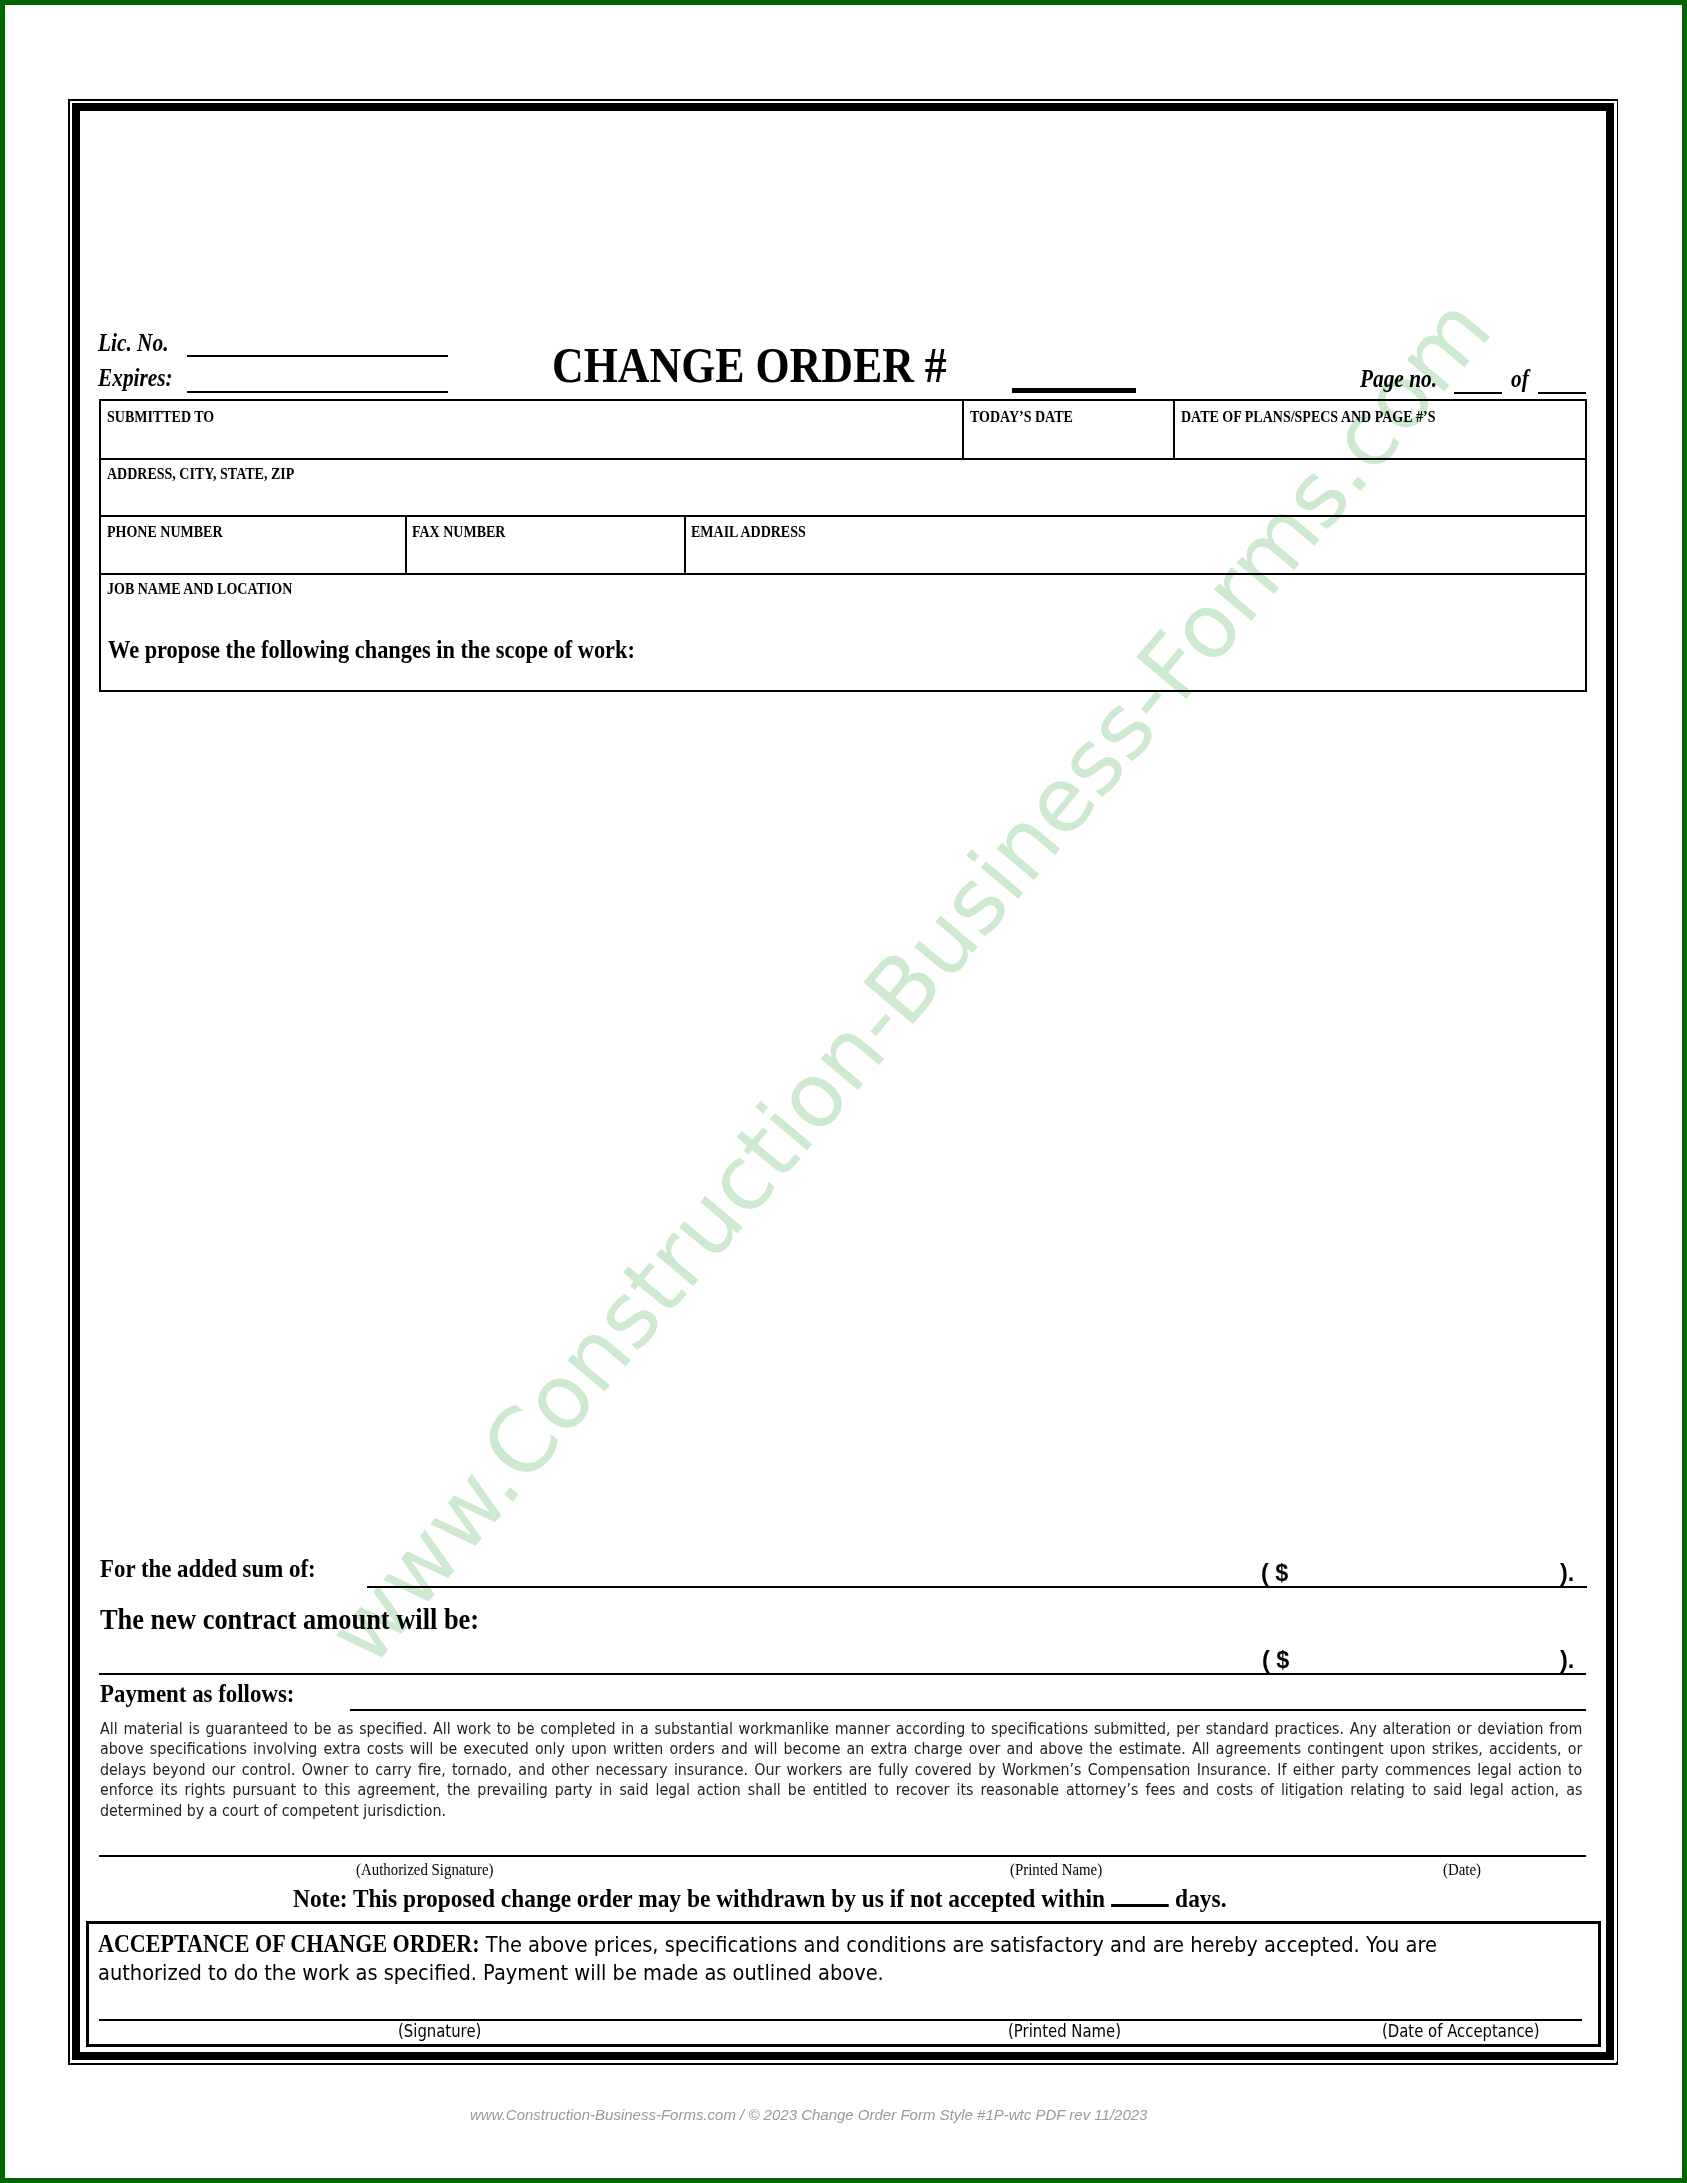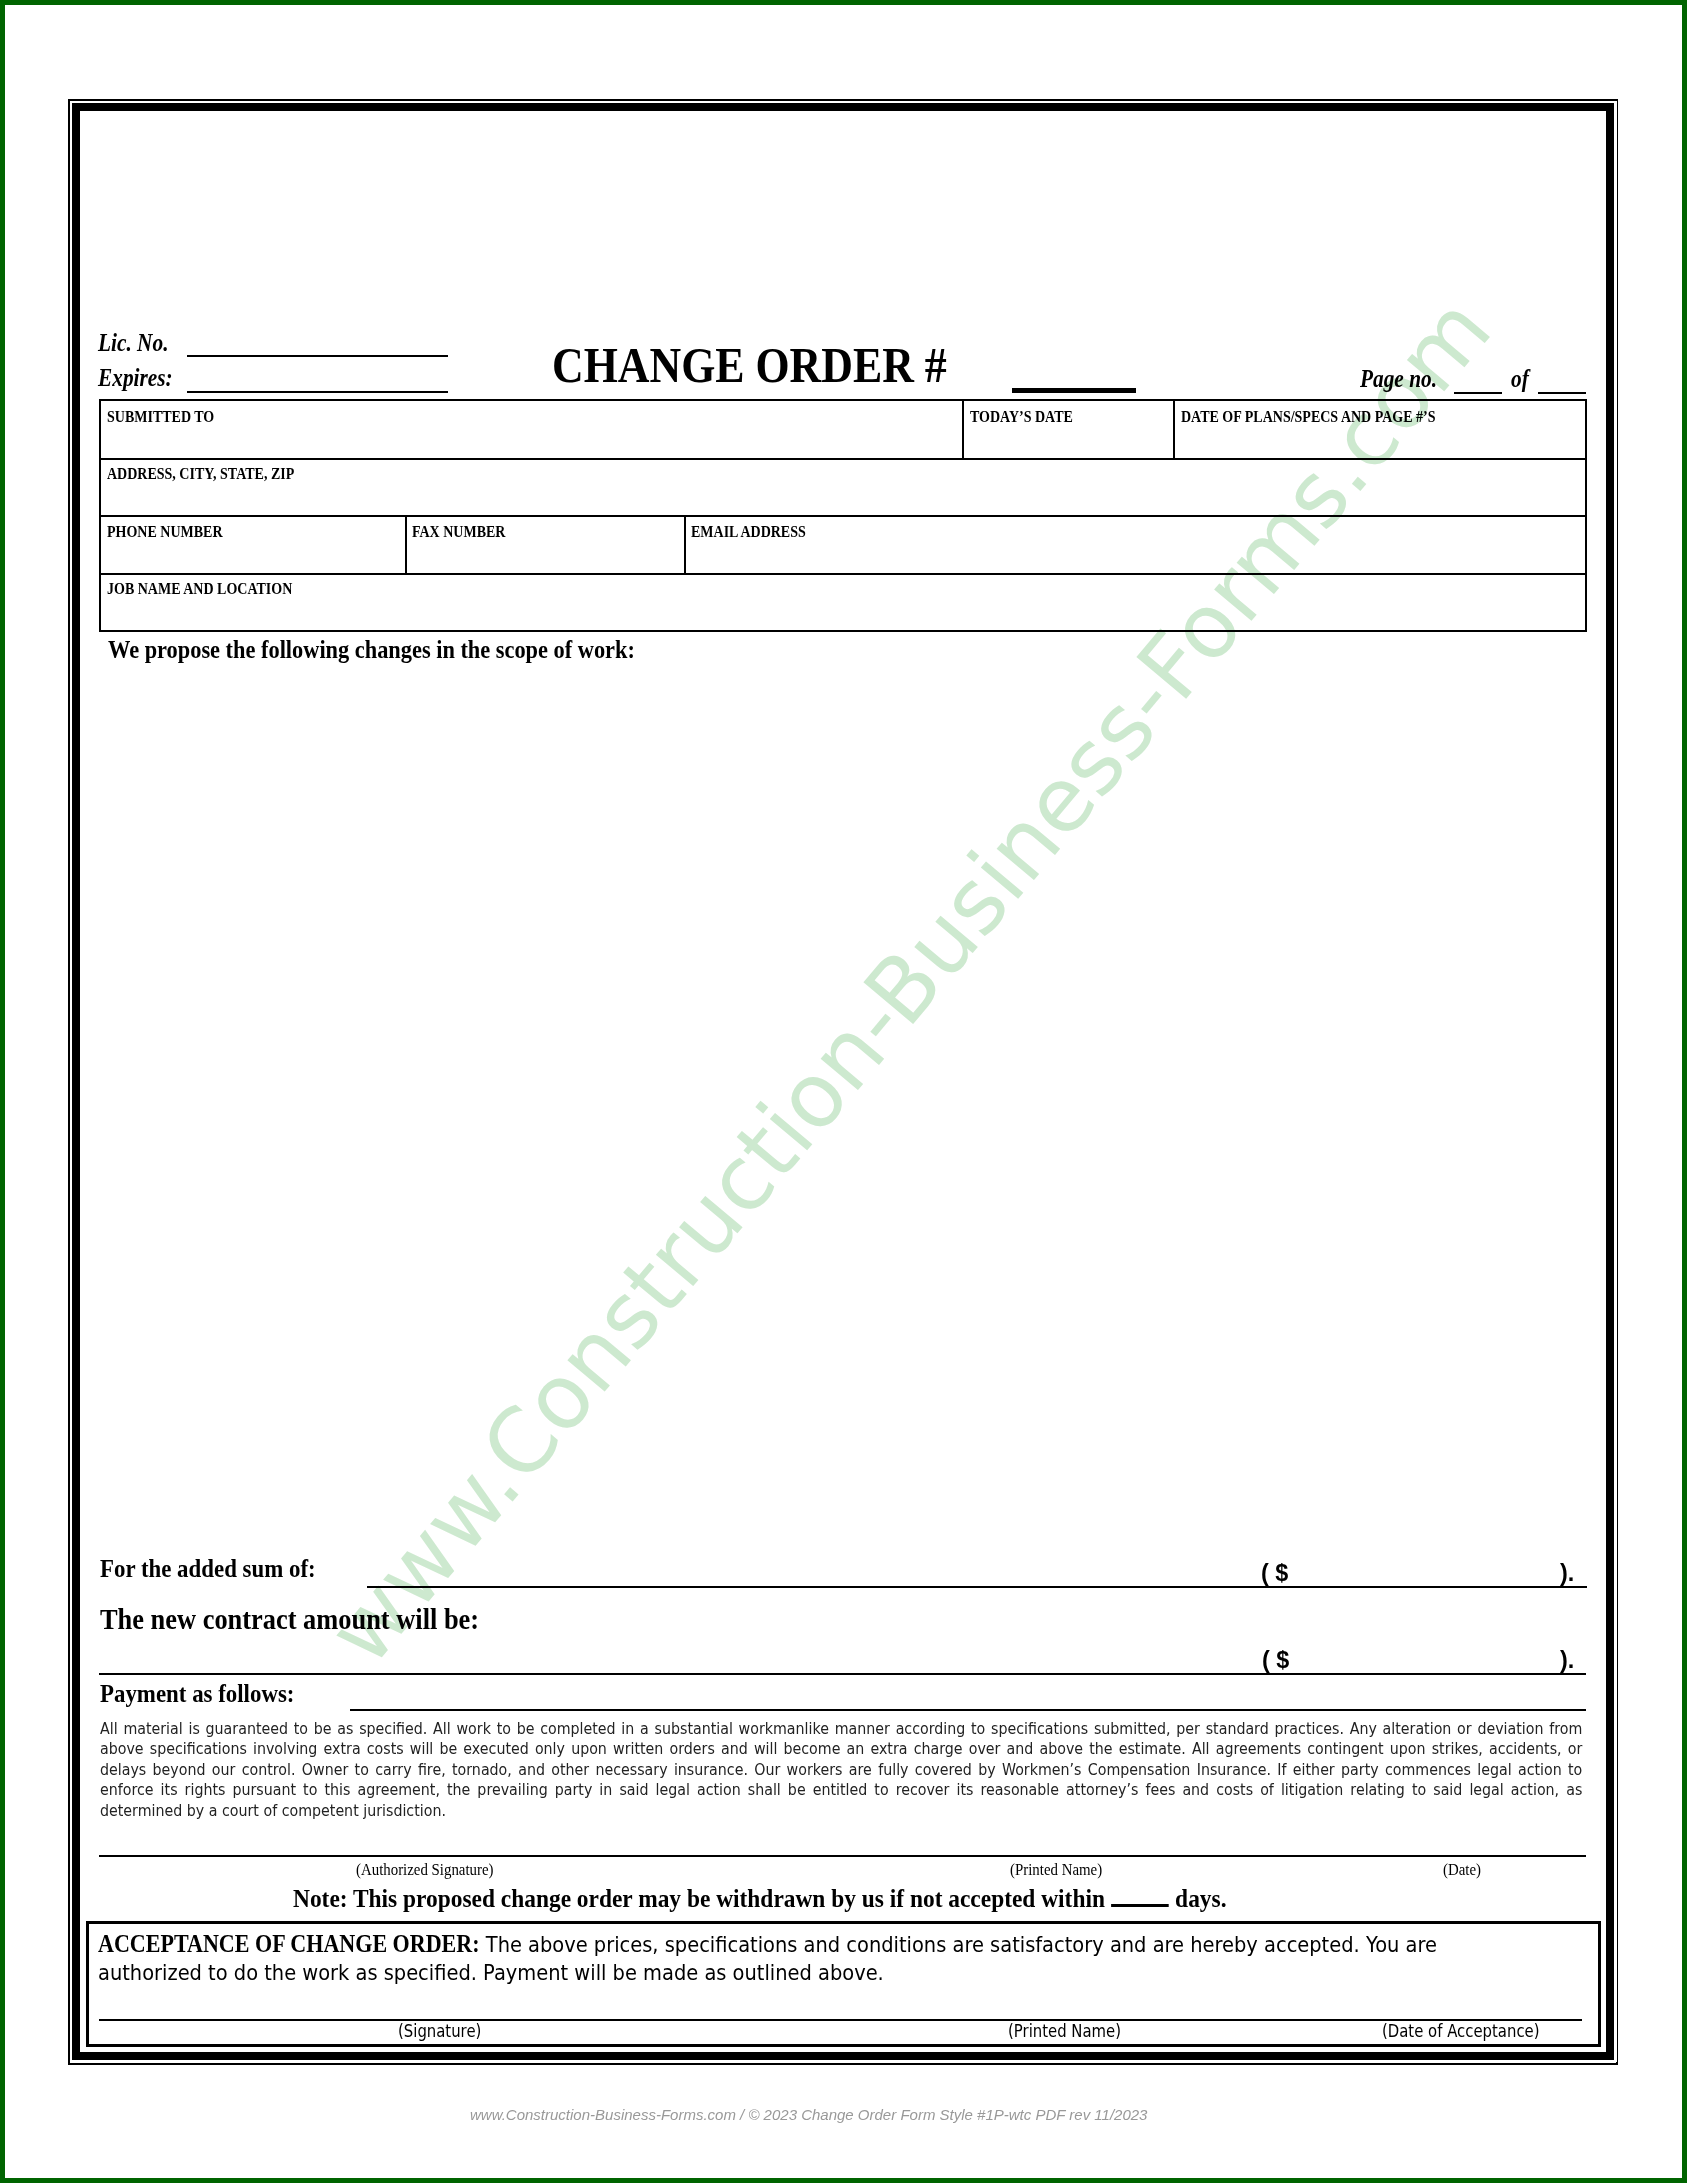--- a/index.html
+++ b/index.html
@@ -14,21 +14,21 @@
   .abs { position:absolute; }
 
   .lic-label { font-style:italic; font-weight:bold; font-size:26px; transform:scaleX(0.82); transform-origin:left; }
   .blank-line { position:absolute; height:0; border-bottom:2.9px solid #000; }
 
   .title { font-weight:bold; font-size:51px; transform:scaleX(0.86); transform-origin:left; white-space:nowrap; }
   .title-blank { position:absolute; background:#000; height:4.7px; }
 
   .page-no { font-style:italic; font-weight:bold; font-size:26px; transform:scaleX(0.82); transform-origin:left; white-space:nowrap; }
 
-  .form-table { position:absolute; left:99px; top:399px; width:1488px; height:233px; box-sizing:border-box; border:2.3px solid #000; }
+  .form-table { position:absolute; left:99px; top:399px; width:1488px; height:293px; box-sizing:border-box; border:2.3px solid #000; }
   .hline { position:absolute; left:0; height:2.3px; background:#000; width:100%; }
   .vline { position:absolute; width:1.8px; background:#000; }
   .cell-label { position:absolute; font-weight:bold; font-size:16.3px; transform:scaleX(0.86); transform-origin:left; white-space:nowrap; }
   .cell-input { position:absolute; border:none; background:transparent; outline:none; }
 
   .scope-heading { font-weight:bold; font-size:26px; transform:scaleX(0.86); transform-origin:left; white-space:nowrap; }
   .scope-area { position:absolute; left:102px; top:677px; width:1483px; height:864px; border:none; background:transparent; resize:none; outline:none; }
 
   .sum-label { font-weight:bold; font-size:26px; transform:scaleX(0.88); transform-origin:left; white-space:nowrap; }
   .big-label { font-weight:bold; font-size:30px; transform:scaleX(0.88); transform-origin:left; white-space:nowrap; }

